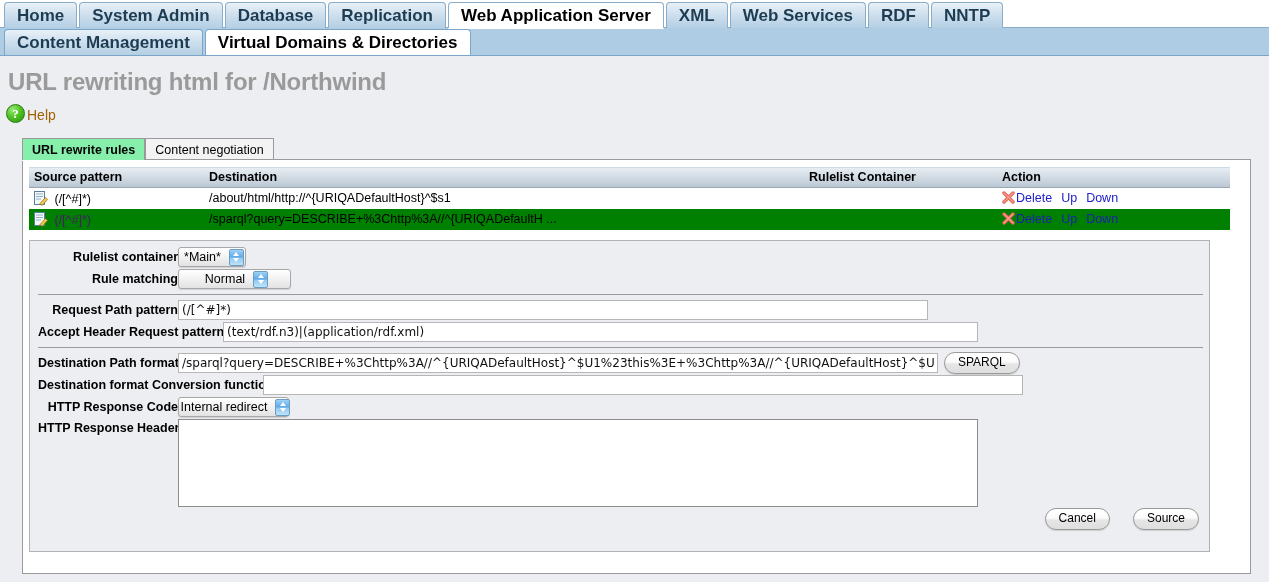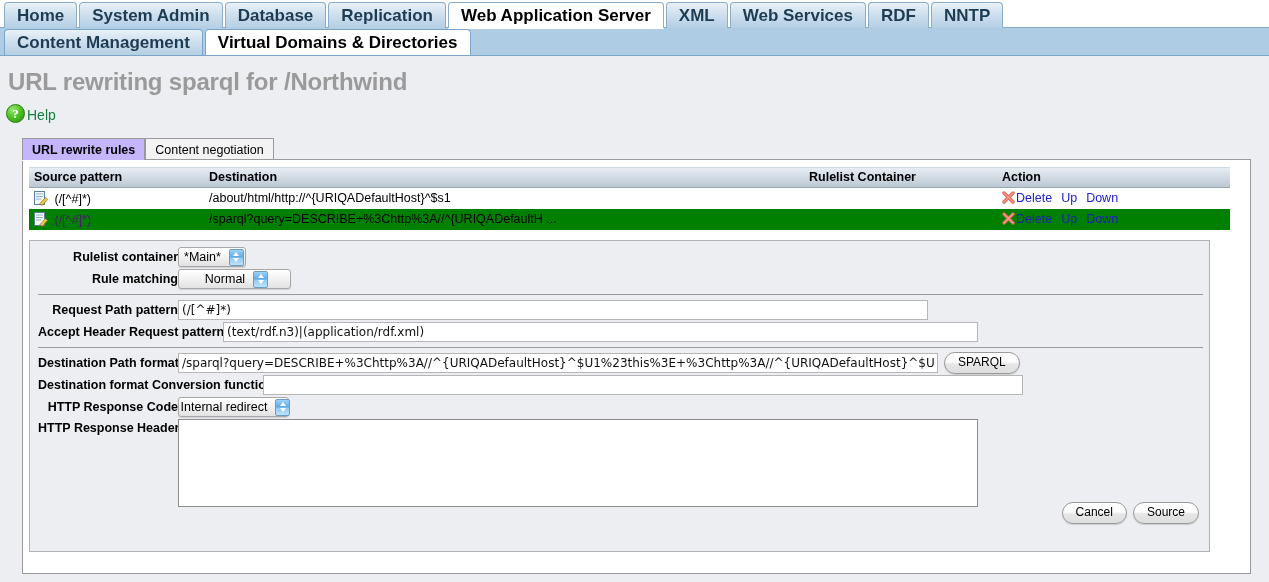--- a/index.html
+++ b/index.html
@@ -101,21 +101,21 @@
     border: 1px solid #2c7a12;
     color: #ffffff;
     font-size: 13px;
     font-weight: bold;
     line-height: 17px;
     text-align: center;
     font-family: "Liberation Serif", serif;
     flex: 0 0 auto;
   }
   #helplink {
-    color: #15803d;
+    color: #a16207;
     font-size: 14px;
     text-decoration: none;
     cursor: pointer;
     padding-top: 3px;
   }
 
   
   #panelwrap {
     margin: 14px 0 0 22px;
     width: 1229px;
@@ -133,21 +133,21 @@
     border-bottom: none;
     background: #f3f3f3;
     color: #000;
     cursor: pointer;
     height: 22px;
     line-height: 15px;
     white-space: nowrap;
   }
   .itab.active {
     font-weight: bold;
-    background: #c4b5fd;
+    background: #86efac;
     border-color: #9a9a9a;
     position: relative;
     z-index: 2;
     box-shadow: 0 1px 0 0 #ffffff;
   }
 
   
   #panel {
     border: 1px solid #9a9a9a;
     background: #ffffff;
@@ -299,23 +299,23 @@
     color: #000;
     padding: 2px 13px 3px 13px;
     cursor: pointer;
     box-shadow: 0 1px 1px rgba(0,0,0,0.14);
     text-align: center;
     line-height: 15px;
   }
   #btnrow {
     position: absolute;
     right: 10px;
-    bottom: 27px;
+    bottom: 21px;
     display: flex;
-    gap: 6px;
+    gap: 23px;
   }
   textarea.hdrarea {
     border: 1px solid #8d8d8d;
     background: #ffffff;
     width: 800px;
     height: 88px;
     resize: none;
     outline: none;
     font-family: "DejaVu Sans Mono", monospace;
     font-size: 12px;
@@ -337,21 +337,21 @@
     <div class="tab">NNTP</div>
   </div>
   <div class="navrow row2">
     <div class="tab">Content Management</div>
     <div class="tab active">Virtual Domains &amp; Directories</div>
   </div>
 </div>
 
 <div id="page">
 
-  <h1 id="title">URL rewriting sparql for /Northwind</h1>
+  <h1 id="title">URL rewriting html for /Northwind</h1>
 
   <div id="helprow">
     <span class="help-icon">?</span>
     <a id="helplink">Help</a>
   </div>
 
   <div id="panelwrap">
     <div id="innertabs">
       <div class="itab active">URL rewrite rules</div>
       <div class="itab">Content negotiation</div>

